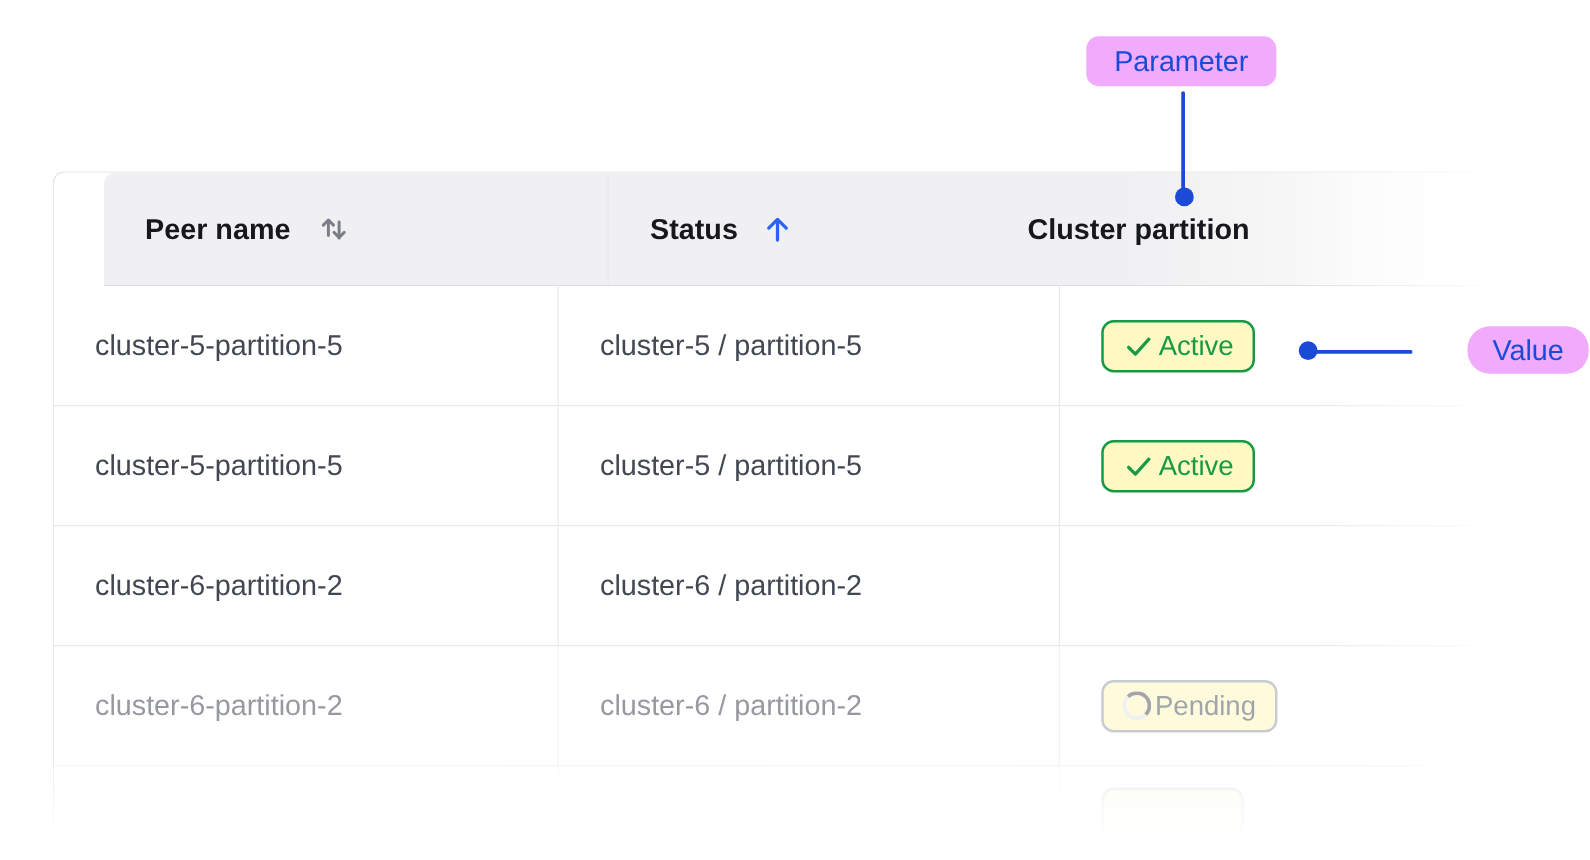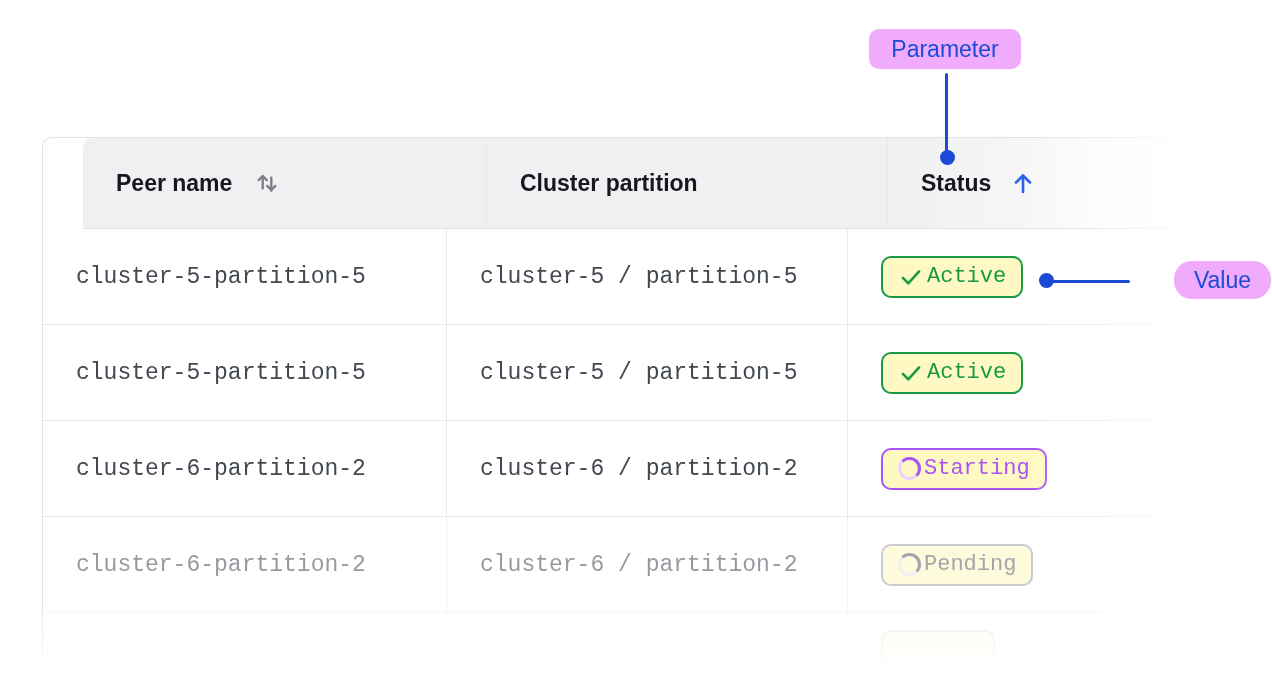--- a/index.html
+++ b/index.html
@@ -34,21 +34,21 @@
     display: flex; align-items: center;
     padding-left: 33px;
     font-size: 23px; font-weight: 700; color: #16181d;
     gap: 20px;
     cursor: pointer;
   }
   .tr { display: flex; height: 96px; border-bottom: 1px solid #e9e9ec; }
   .td {
     display: flex; align-items: center;
     padding-left: 33px;
-    font-size: 23px; color: #424752; font-family: Liberation Mono, monospace;
+    font-size: 23px; color: #424752;
   }
   .col1 { width: 404px; border-right: 1px solid #e9e9ec; }
   .col2 { width: 401px; border-right: 1px solid #e9e9ec; }
   .col3 { flex: 1; border-right: none; }
   .tr.dimmed { opacity: 0.55; }
   .tr.ghost  { opacity: 0.2; height: 76px; border-bottom: none; }
 
   
   .badge {
     display: inline-flex; align-items: center; gap: 3px;
@@ -110,32 +110,32 @@
       <span>Peer name</span>
       <span class="icon">
         <svg width="30" height="30" viewBox="0 0 28 28" fill="none" stroke="#7b7e87" stroke-width="2.2" stroke-linecap="round" stroke-linejoin="round">
           <path d="M10 19V8"></path>
             <path d="M6.2 11.3 10 7.5l3.8 3.8"></path>
           <path d="M18 9v12"></path>
             <path d="M14.2 16.7 18 20.5l3.8-3.8"></path>
         </svg>
       </span>
     </div>
-    <div class="th col2">
-      <span>Cluster partition</span>
-    </div>
     <div class="th col3">
       <span>Status</span>
       <span class="icon">
         <svg width="24" height="26" viewBox="0 0 24 26" fill="none" stroke="#2c63ec" stroke-width="2.6" stroke-linecap="round" stroke-linejoin="round">
           <path d="M12 22V6"></path>
             <path d="M5 12.5 12 5.5l7 7"></path>
         </svg>
       </span>
     </div>
+    <div class="th col2">
+      <span>Cluster partition</span>
+    </div>
   </div>
 
   <div class="tr">
     <div class="td col1">cluster-5-partition-5</div>
     <div class="td col2">cluster-5 / partition-5</div>
     <div class="td col3">
       <span class="badge active">
         <span class="icon">
           <svg width="26" height="26" viewBox="0 0 24 24" fill="none" stroke="#189a44" stroke-width="2.4" stroke-linecap="round" stroke-linejoin="round">
               <path d="M4.5 12.8l5 5L19.5 6.8"></path>
@@ -157,26 +157,20 @@
             </svg>
         </span>
         <span>Active</span>
       </span>
     </div>
   </div>
 
   <div class="tr">
     <div class="td col1">cluster-6-partition-2</div>
     <div class="td col2">cluster-6 / partition-2</div>
-    <div class="td col3">
-      <span class="badge starting">
-        <span class="spinner"></span>
-        <span>Starting</span>
-      </span>
-    </div>
   </div>
 
   <div class="tr dimmed">
     <div class="td col1">cluster-6-partition-2</div>
     <div class="td col2">cluster-6 / partition-2</div>
     <div class="td col3">
       <span class="badge pending">
         <span class="spinner"></span>
         <span>Pending</span>
       </span>

